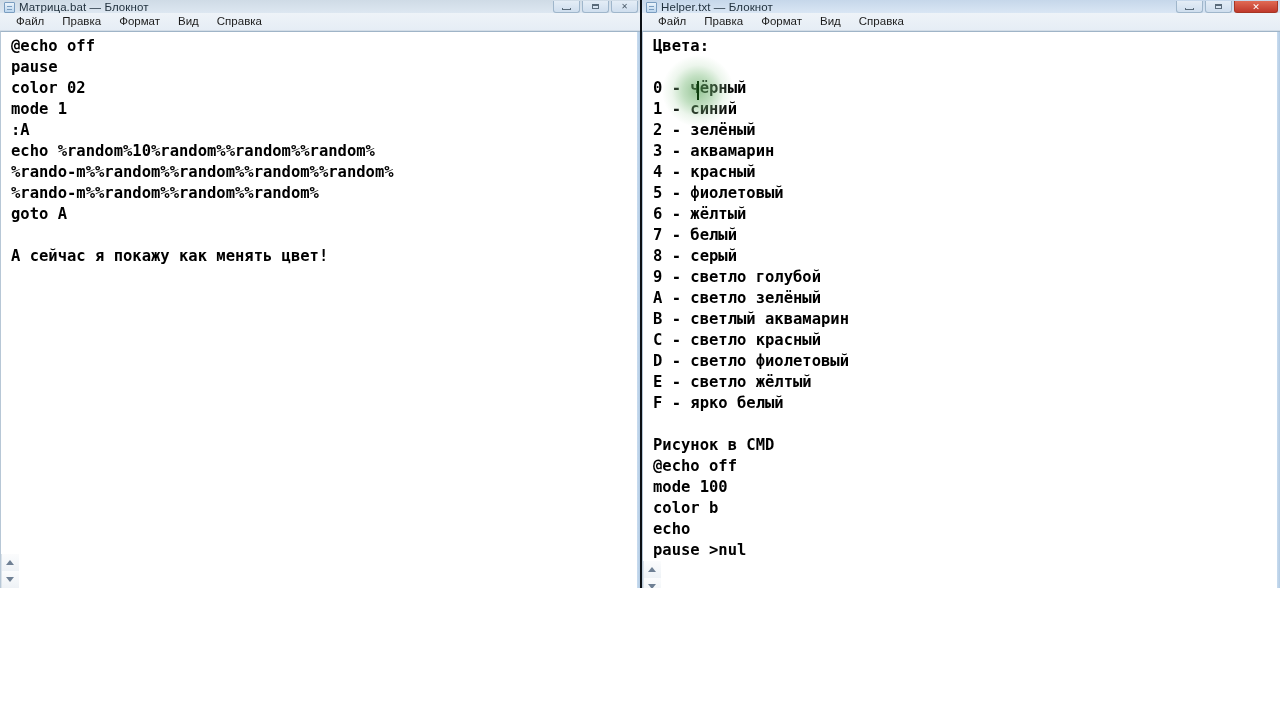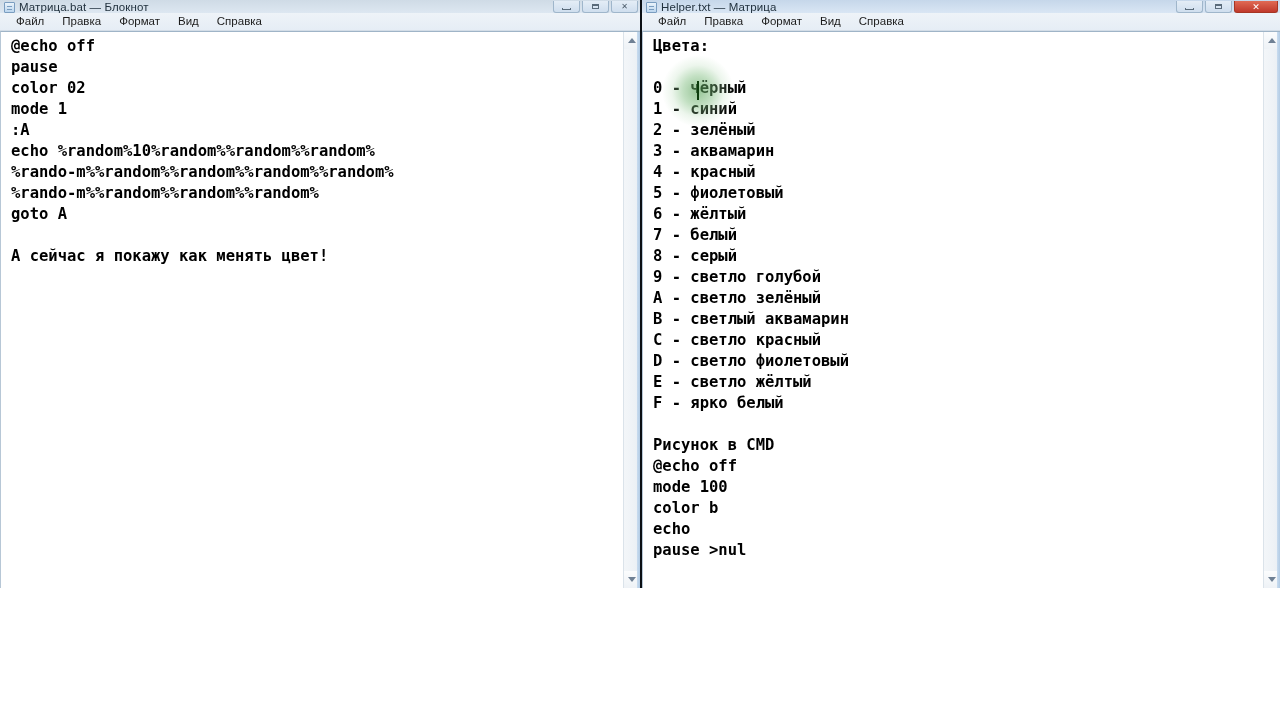--- a/index.html
+++ b/index.html
@@ -125,21 +125,21 @@
     line-height: 18px;
     white-space: nowrap;
     cursor: default;
   }
 
   
   .editor-wrap {
     flex: 1 1 auto;
     position: relative;
     display: flex;
-    flex-direction: row;
+    flex-direction: column;
     background: #ffffff;
     border-left: 1px solid #b7c7d6;
     border-top: 1px solid #9fb4c7;
   }
   .editor {
     flex: 1 1 auto;
     position: relative;
     background: #ffffff;
     overflow: hidden;
     padding: 4px 0 0 10px;
@@ -261,21 +261,21 @@
         </div>
       </div>
       <div class="right-edge"></div>
     </div>
   </div>
 
   <div class="np-window np-right">
 
     <div class="titlebar tb-right">
       <div class="tb-icon"></div>
-      <div class="tb-title">Helper.txt — Матрица</div>
+      <div class="tb-title">Helper.txt — Блокнот</div>
       <div class="tb-spacer"></div>
       <div class="tb-buttons">
         <div class="tb-btn">
           <span class="min-bar"></span>
         </div>
         <div class="tb-btn">
           <span class="max-box"></span>
         </div>
         <div class="tb-btn close-active">
           <span class="glyph">✕</span>

